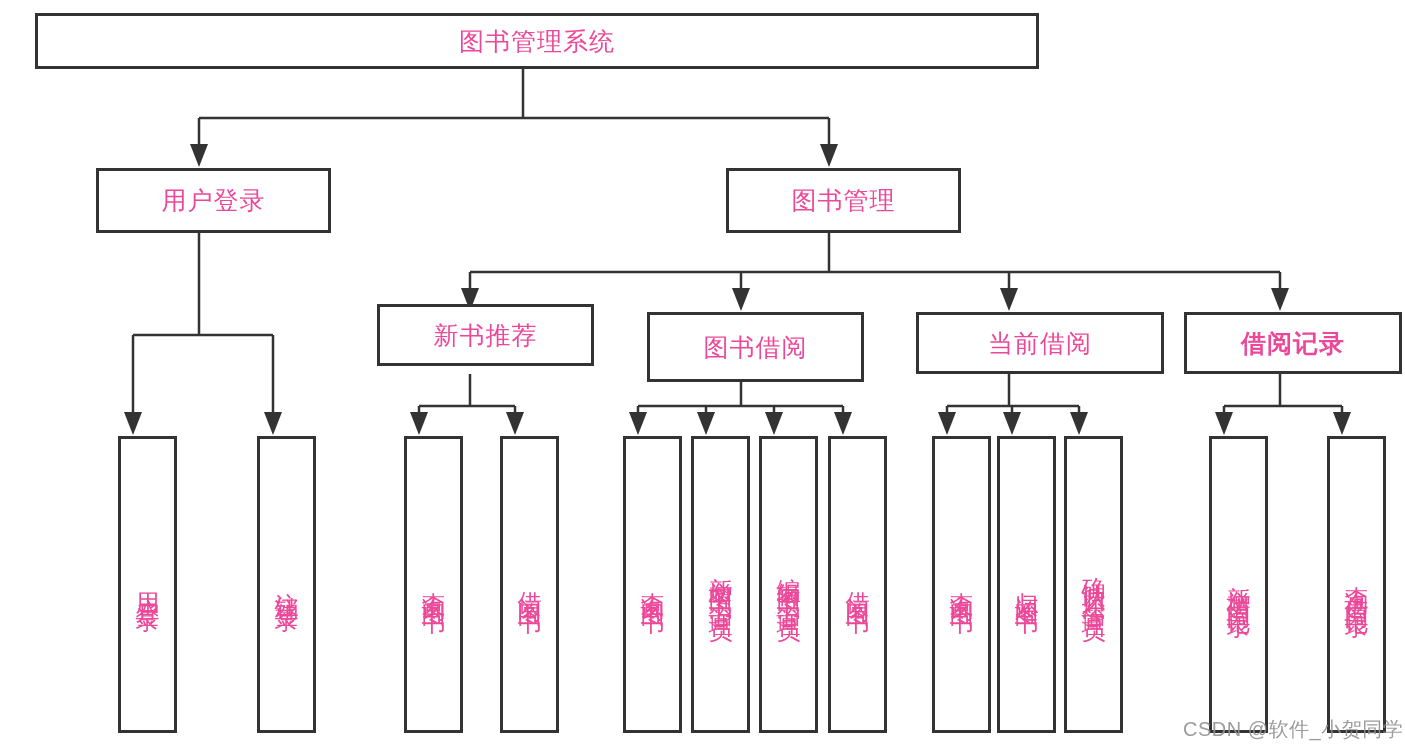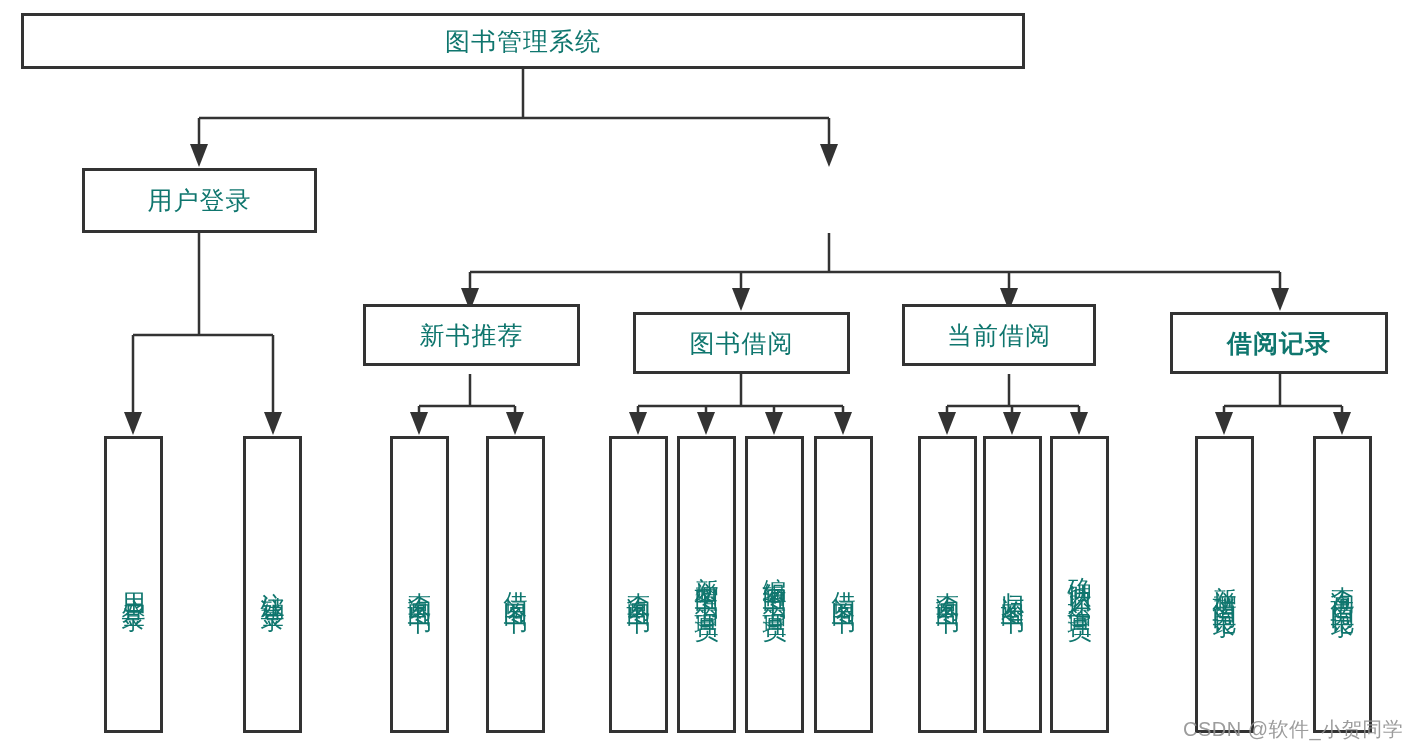--- a/index.html
+++ b/index.html
@@ -14,25 +14,26 @@
   .connectors {
     position: absolute;
     left: 0; top: 0;
     width: 1405px; height: 747px;
   }
   .node {
     position: absolute;
     box-sizing: border-box;
     border: 3px solid #333333;
     background: #ffffff;
-    color: #0f766e;
+    color: #ec4899;
     display: flex;
     align-items: center;
     justify-content: center;
     text-align: center;
+    margin-left: 14px;
   }
   .node.h { font-size: 25px; letter-spacing: 1px; }
   .node.root { border-width: 3px; }
   .node.leaf { font-size: 24px; }
   .node.leaf .vtext {
     writing-mode: vertical-rl;
     text-orientation: mixed;
     letter-spacing: 6px;
     line-height: 1;
     white-space: nowrap;
@@ -92,24 +93,25 @@
     <g>
       <path d="M1280,374 V406 M1224,406 H1342 M1224,406 V418 M1342,406 V418"></path>
       <polygon points="1215,412 1233,412 1224,435" fill="#333333" stroke="none"></polygon>
       <polygon points="1333,412 1351,412 1342,435" fill="#333333" stroke="none"></polygon>
     </g>
   </svg>
 
   <div class="node h root" style="left:21px; top:13px; width:1004px; height:56px;">图书管理系统</div>
 
   <div class="node h" style="left:82px; top:168px; width:235px; height:65px;">用户登录</div>
+  <div class="node h" style="left:712px; top:168px; width:235px; height:65px;">图书管理</div>
 
   <div class="node h" style="left:363px; top:304px; width:217px; height:62px;">新书推荐</div>
-  <div class="node h" style="left:633px; top:312px; width:217px; height:62px;">图书借阅</div>
-  <div class="node h" style="left:902px; top:304px; width:194px; height:62px;">当前借阅</div>
+  <div class="node h" style="left:633px; top:312px; width:217px; height:70px;">图书借阅</div>
+  <div class="node h" style="left:902px; top:312px; width:248px; height:62px;">当前借阅</div>
   <div class="node h" style="left:1170px; top:312px; width:218px; height:62px;font-weight:bold;">借阅记录</div>
 
   <div class="node leaf" style="left:104px; top:436px; width:59px; height:297px;">
     <span class="vtext">用户登录</span>
   </div>
   <div class="node leaf" style="left:243px; top:436px; width:59px; height:297px;">
     <span class="vtext">注销登录</span>
   </div>
 
   <div class="node leaf" style="left:390px; top:436px; width:59px; height:297px;">

